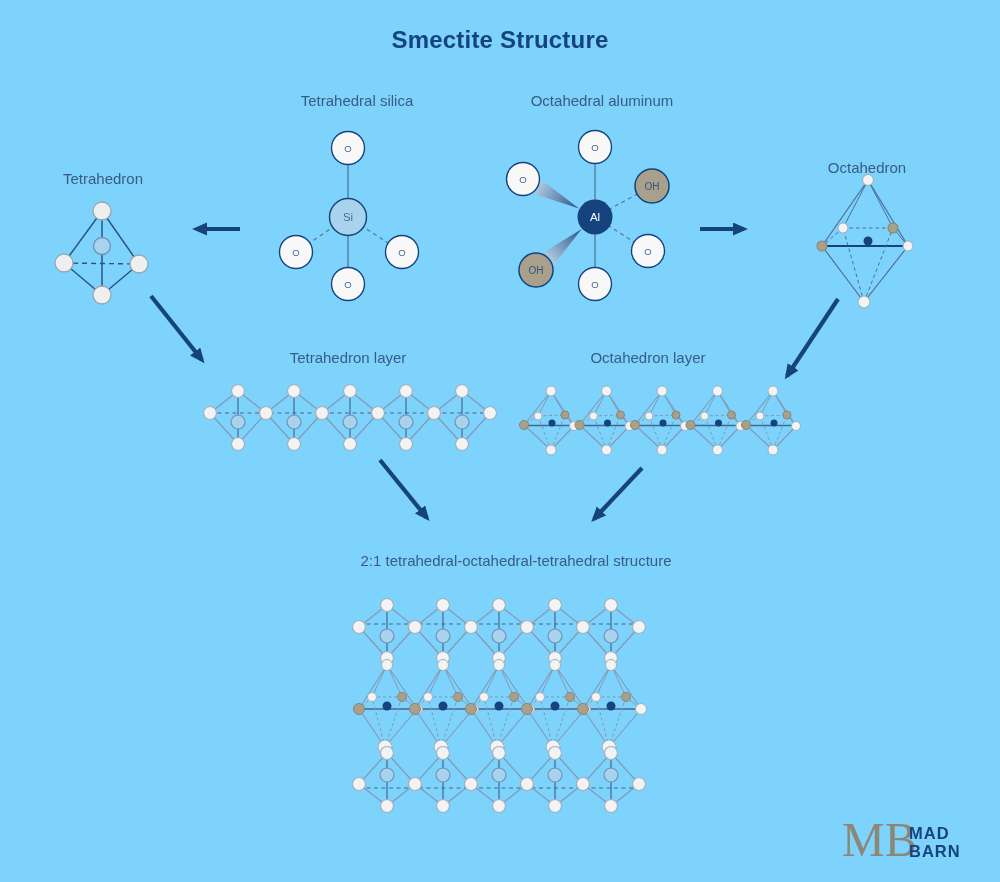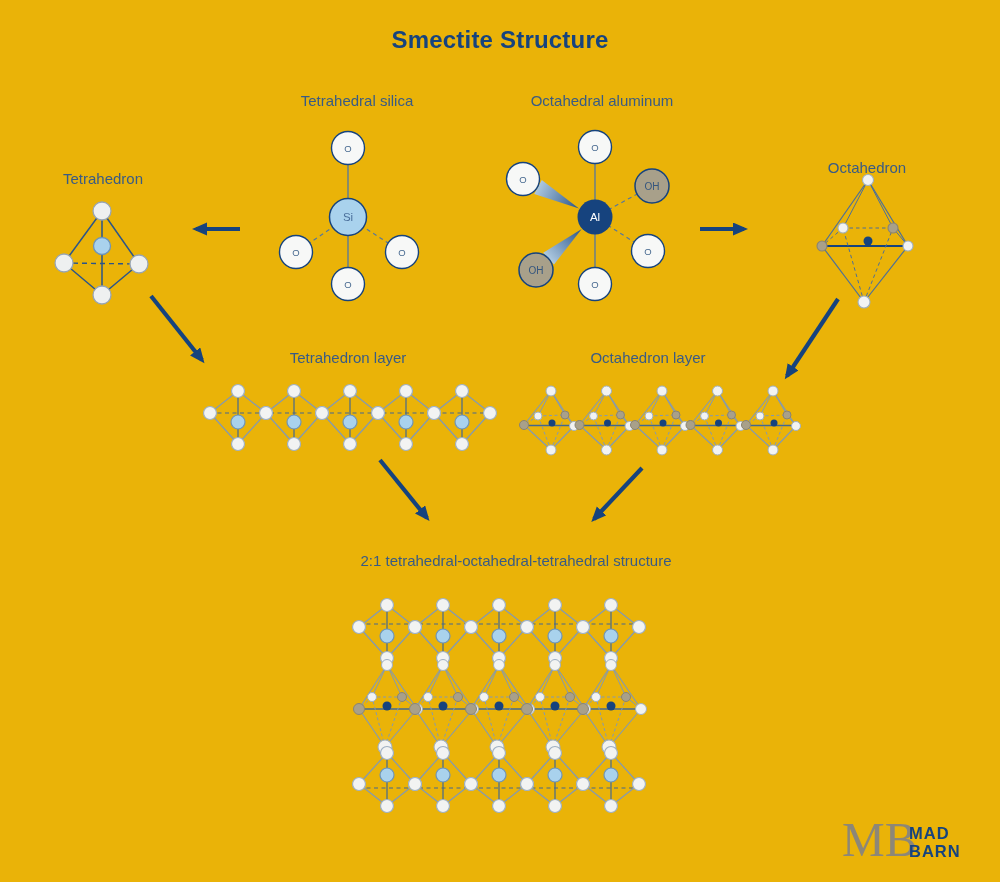--- a/index.html
+++ b/index.html
@@ -1,17 +1,17 @@
 <!DOCTYPE html>
 <html><head>
 <meta charset="utf-8">
 <style>
   html,body{margin:0;padding:0;}
   body{width:1000px;height:882px;background:#e4e4e3;font-family:"Liberation Sans",sans-serif;}
-  .stage{position:relative;width:1000px;height:882px;background:#eab308;overflow:hidden;}
+  .stage{position:relative;width:1000px;height:882px;background:#7dd3fc;overflow:hidden;}
   svg text{font-family:"Liberation Sans",sans-serif;}
   .title-text{font-size:24px;font-weight:700;fill:#16437e;letter-spacing:.2px;}
   .lbl{font-size:15px;fill:#395b85;}
   .atom-o{font-size:9.5px;fill:#46688f;}
   .atom-oh{font-size:10px;fill:#35567e;}
   .atom-si{font-size:11.5px;fill:#4a6f9b;}
   .atom-al{font-size:11.5px;fill:#ffffff;}
   .logo-mb{font-family:"Liberation Serif",serif;font-size:48px;fill:#8d8777;}
   .logo-word{font-size:16.5px;font-weight:700;fill:#16437e;letter-spacing:1px;}
 </style>

